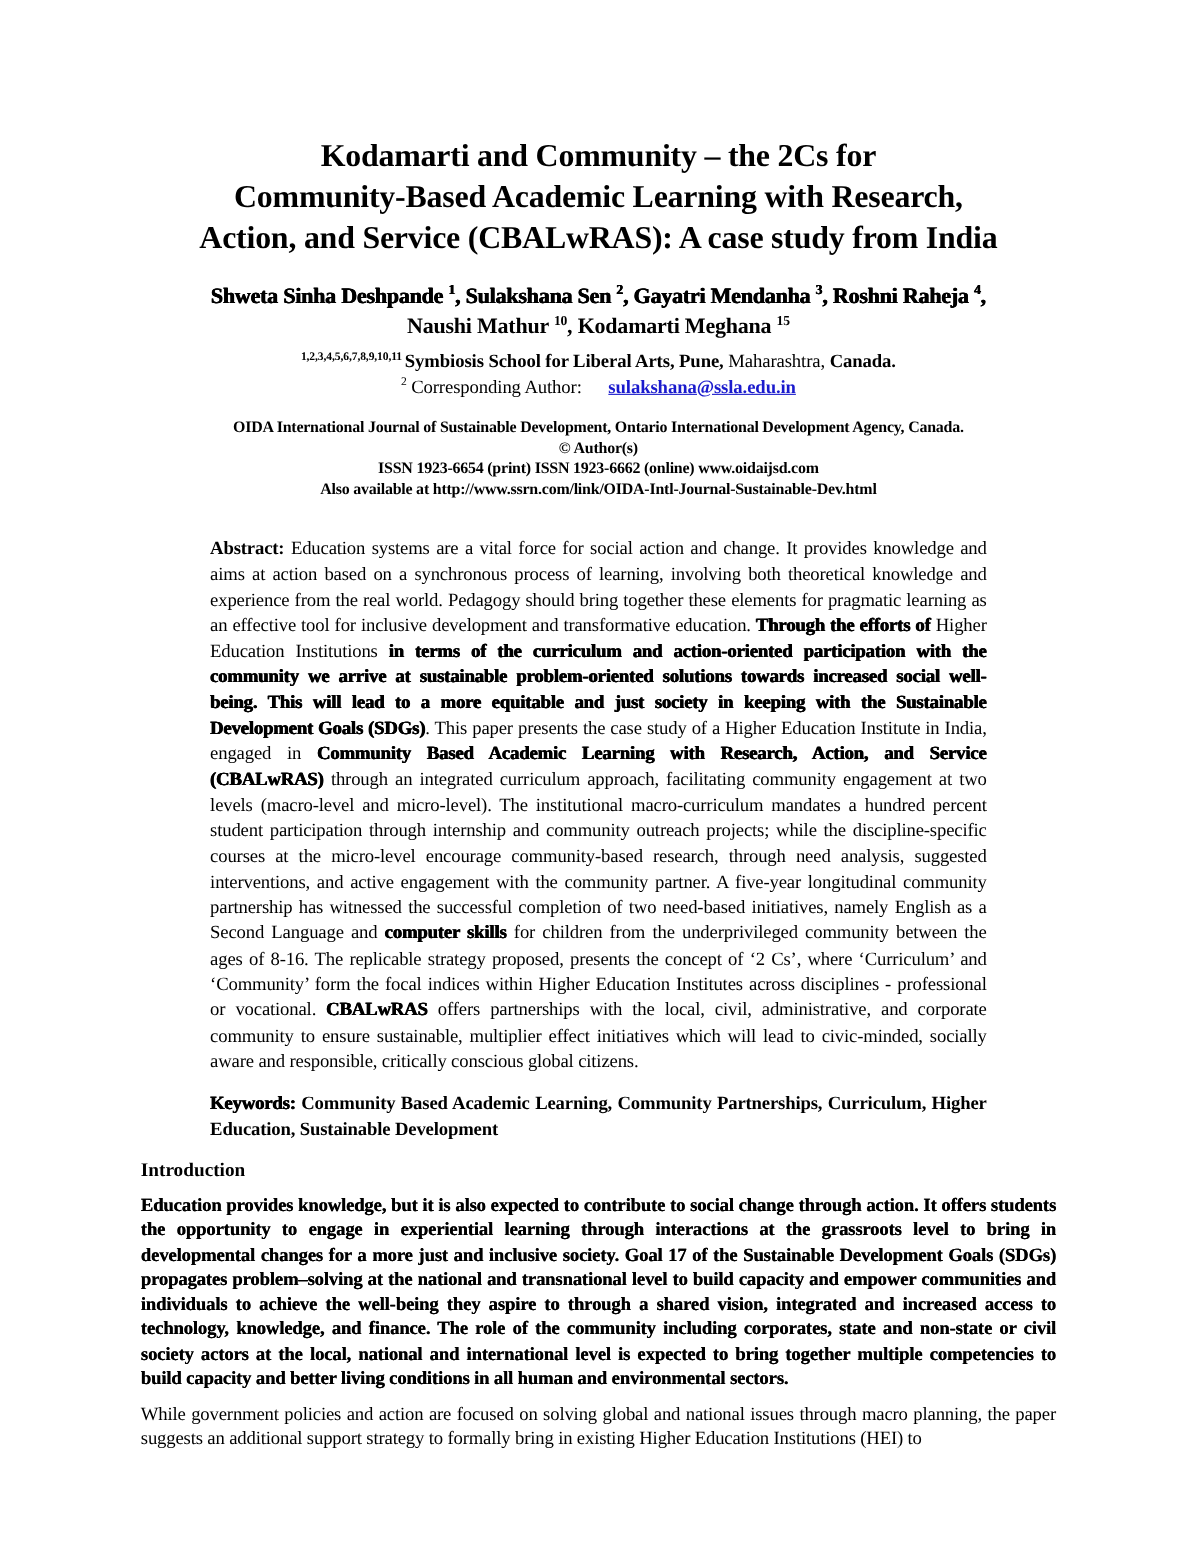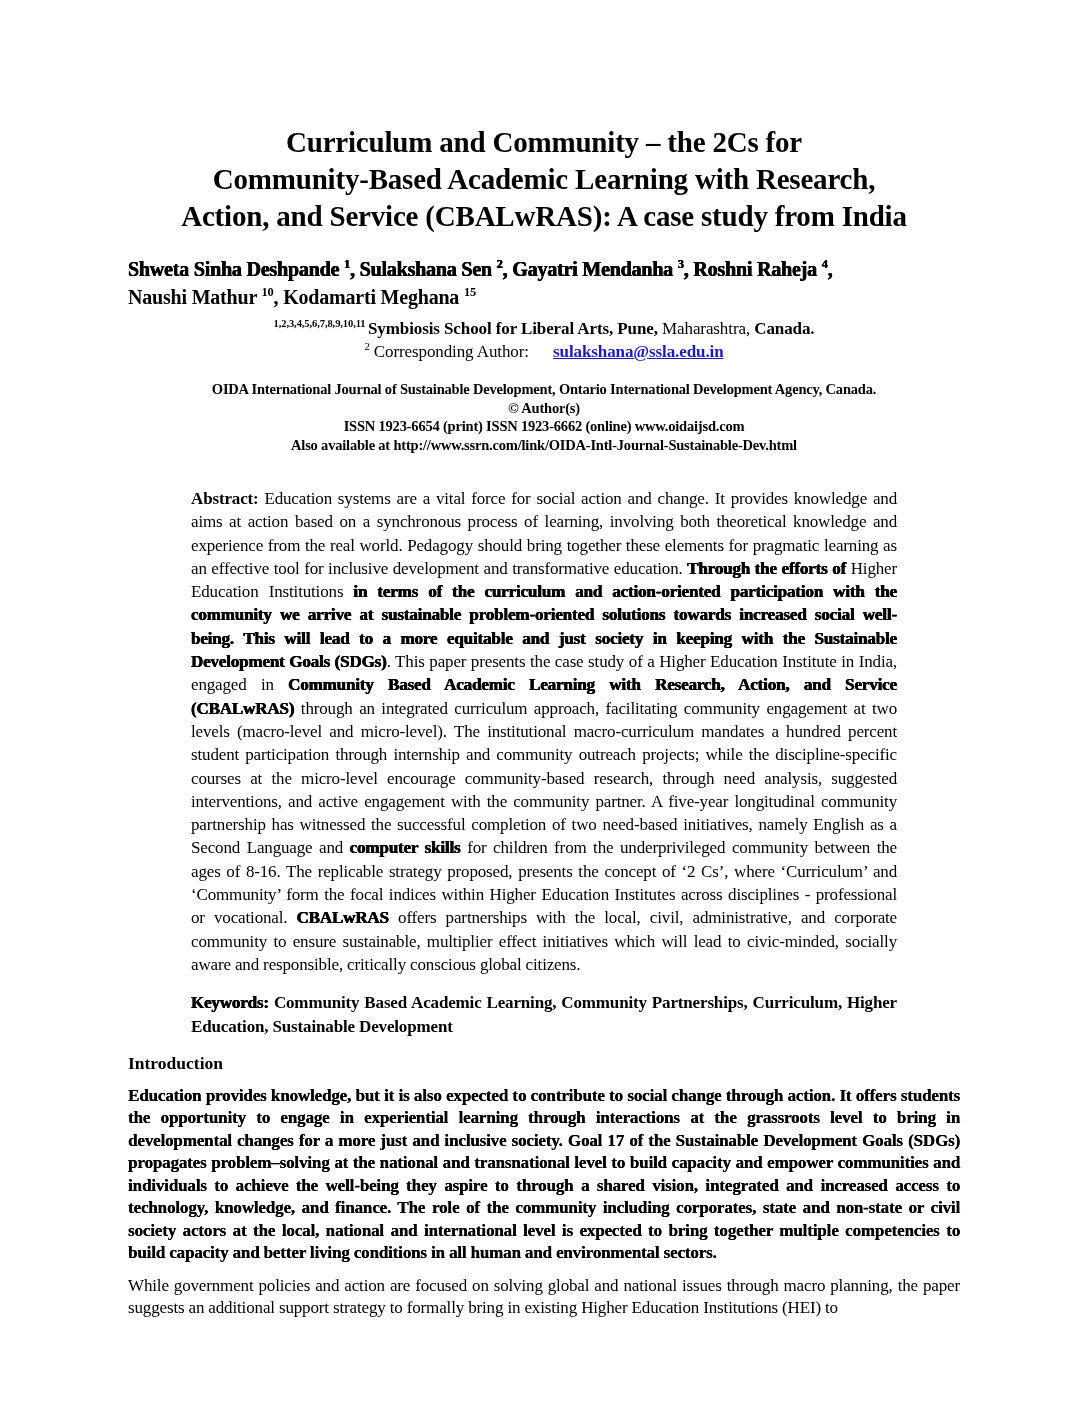--- a/index.html
+++ b/index.html
@@ -24,21 +24,21 @@
   .title {
     margin: 0 0 20px 0;
     font-size: 29px;
     line-height: 37px;
     font-weight: bold;
     text-align: center;
     letter-spacing: -0.2px;
   }
   
   .authors {
-    text-align: left;
+    text-align: center;
     font-size: 20px;
     line-height: 28px;
     font-weight: bold;
     margin-bottom: 6px;
     letter-spacing: -0.2px;
   }
   
   .affil {
     text-align: center;
     font-size: 17px;
@@ -94,21 +94,21 @@
     font-weight: bold;
     margin-left: 20px;
   }
 </style>
 </head>
 <body>
 
 <div class="page">
 
   <h1 class="title">
-    <div>Curriculum and Community – the 2Cs for</div>
+    <div>Kodamarti and Community – the 2Cs for</div>
     <div>Community-Based Academic Learning with Research,</div>
     <div>Action, and Service (CBALwRAS): A case study from India</div>
   </h1>
 
   <div class="authors">
     <div><span class="b xb">Shweta Sinha Deshpande </span><span class="b xb sup">1</span><span class="b xb">, Sulakshana Sen </span><span class="b xb sup">2</span><span class="b xb">, Gayatri Mendanha </span><span class="b xb sup">3</span><span class="b xb">, Roshni Raheja </span><span class="b xb sup">4</span><span class="b xb">,</span></div>
     <div><span class="b">Naushi Mathur </span><span class="b sup">10</span><span class="b">, Kodamarti Meghana </span><span class="b sup">15</span></div>
   </div>
 
   <div class="affil"><span class="b sup">1,2,3,4,5,6,7,8,9,10,11 </span><span class="b">Symbiosis School for Liberal Arts, Pune,</span><span> Maharashtra,</span><span class="b"> Canada.</span></div>

